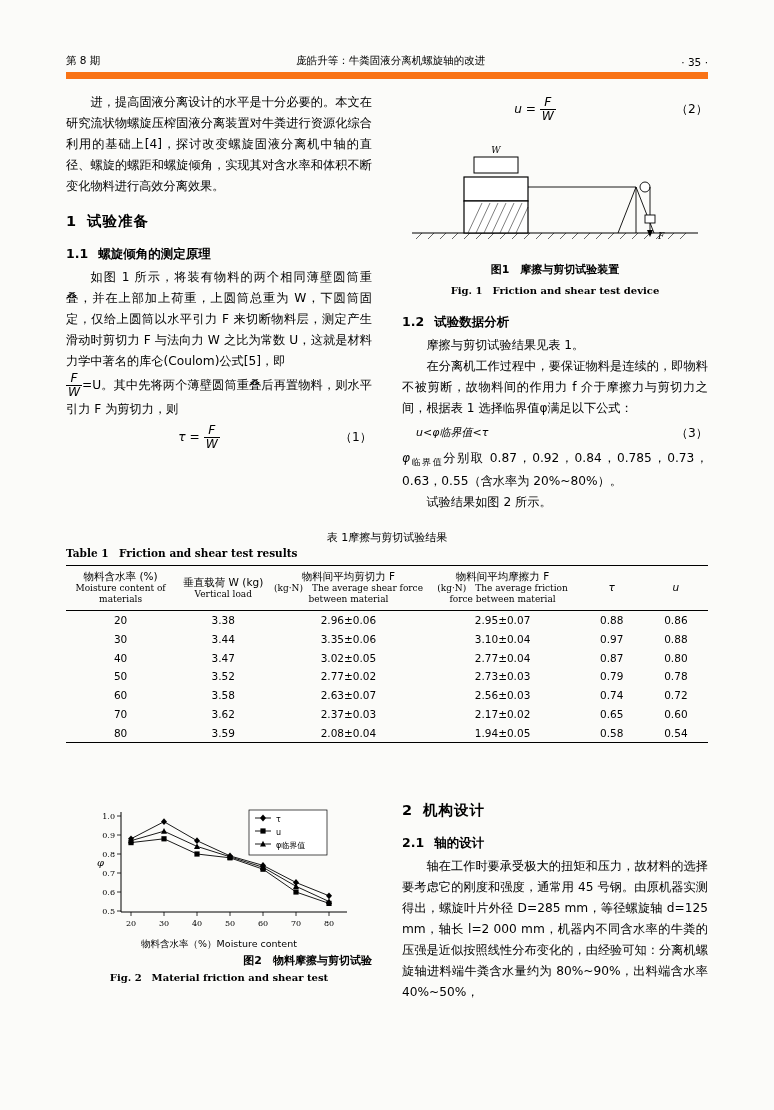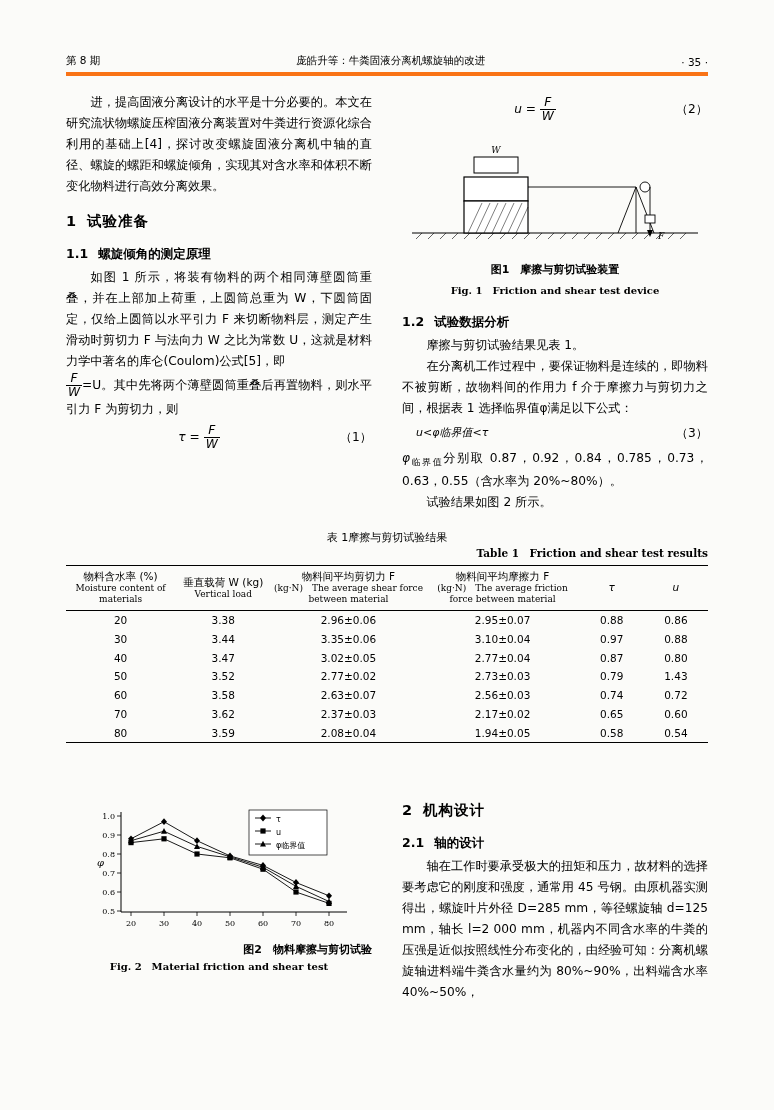--- a/index.html
+++ b/index.html
@@ -13,21 +13,21 @@
   }
   .page{
     position:absolute;left:0;top:0;width:774px;height:1110px;
     background:#fbfbf9;
   }
   .header{
     position:absolute;left:66px;top:54px;width:642px;
     display:flex;align-items:flex-end;justify-content:space-between;
     font-size:10.5px;
     padding-bottom:4px;
-    border-bottom:4px solid #f97316;
+    border-bottom:7px solid #f97316;
   }
   .header .h-left{font-size:10.5px;}
   .header .h-mid{font-size:10.5px;}
   .header .h-right{font-size:10.5px;}
 
   .col{
     position:absolute;
     font-size:12.2px;
     line-height:1.72;
     text-align:justify;
@@ -69,21 +69,21 @@
     font-family:"DejaVu Serif","Liberation Serif",serif;
   }
 
   
   .table-wrap{
     position:absolute;left:66px;top:530px;width:642px;
   }
   .tbl-title{text-align:center;font-size:11px;margin-bottom:2px;}
   .tbl-title .t1{margin-right:0;}
   .tbl-title-en{
-    text-align:right;font-size:10.5px;font-weight:bold;margin-bottom:4px;
+    text-align:left;font-size:10.5px;font-weight:bold;margin-bottom:4px;
     font-family:"DejaVu Serif","Liberation Serif",serif;
   }
   table.data{
     width:100%;border-collapse:collapse;font-size:10.5px;
   }
   table.data thead th{
     font-weight:normal;padding:4px 2px;text-align:center;vertical-align:middle;
     line-height:1.25;
     margin-top:25px;
   }
@@ -296,21 +296,21 @@
             <td>2.77±0.04</td>
             <td>0.87</td>
             <td>0.80</td>
           </tr>
           <tr>
             <td>50</td>
             <td>3.52</td>
             <td>2.77±0.02</td>
             <td>2.73±0.03</td>
             <td>0.79</td>
-            <td>1.43</td>
+            <td>0.78</td>
           </tr>
           <tr>
             <td>60</td>
             <td>3.58</td>
             <td>2.63±0.07</td>
             <td>2.56±0.03</td>
             <td>0.74</td>
             <td>0.72</td>
           </tr>
           <tr>
@@ -405,20 +405,21 @@
           <polygon points="184,14.6 187,18 184,21.4 181,18" fill="#000"></polygon>
           <text x="197" y="21.5" font-size="8" font-family="DejaVu Sans, sans-serif">τ</text>
           <line x1="176" y1="31" x2="192" y2="31" stroke="#000" stroke-width="0.9"></line>
           <rect x="181.4" y="28.4" width="5.2" height="5.2" fill="#000"></rect>
           <text x="197" y="34.5" font-size="8" font-family="DejaVu Sans, sans-serif">u</text>
           <line x1="176" y1="44" x2="192" y2="44" stroke="#000" stroke-width="0.9"></line>
           <polygon points="184,40.8 181,46.6 187,46.6" fill="#000"></polygon>
           <text x="197" y="47.5" font-size="8" font-family="DejaVu Sans, sans-serif">φ临界值</text>
         </g>
     </svg>
+    <div class="chart-xlabel">物料含水率（%）Moisture content</div>
     <div class="chart-cap">图2　物料摩擦与剪切试验</div>
     <div class="chart-cap-en">Fig. 2　Material friction and shear test</div>
   </div>
 
   <div class="sec2">
     <div class="h1" style="margin-top:0;">
       <span class="num">2</span><span>机构设计</span>
     </div>
     <div class="h2">
       <span class="num">2.1</span><span>轴的设计</span>

